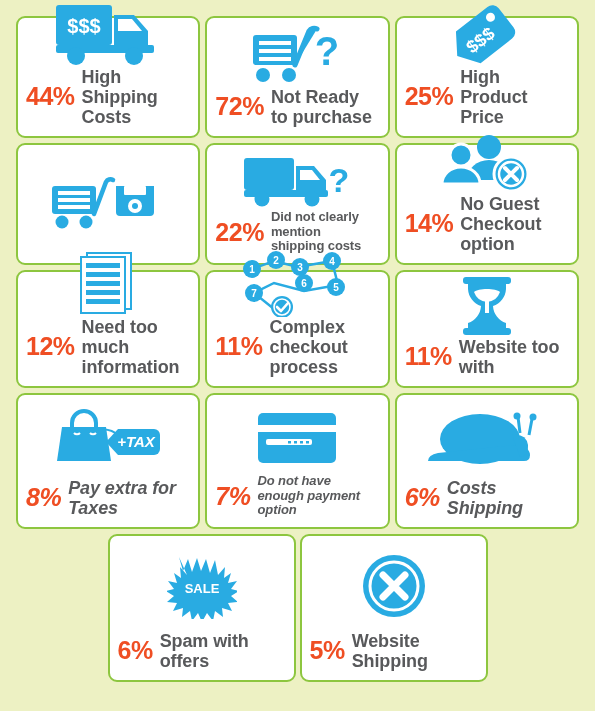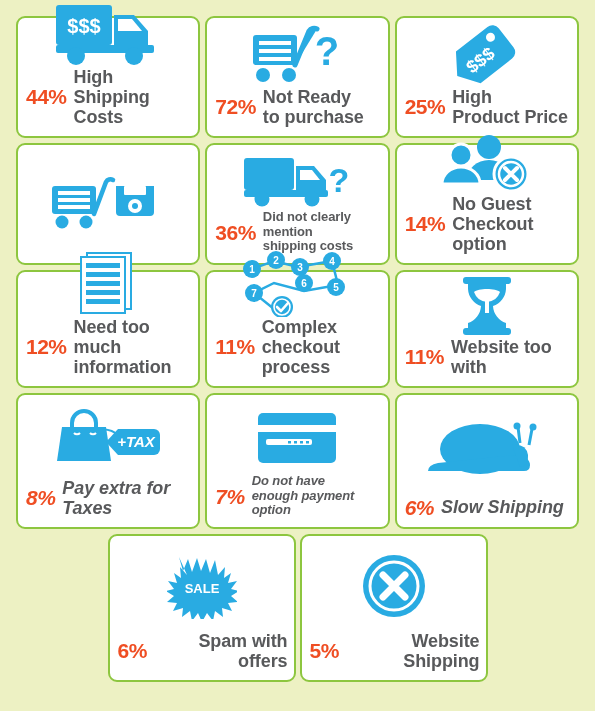--- a/index.html
+++ b/index.html
@@ -37,39 +37,39 @@
     box-sizing: border-box;
     display: flex;
     flex-direction: column;
     justify-content: flex-end;
     padding: 0 0 9px 0;
   }
   .row1 .card { width: 188px; height: 122px; }
   .row2 .card { width: 188px; height: 122px; }
   .row3 .card { width: 188px; height: 118px; }
   .row4 .card { width: 188px; height: 136px; font-style: italic; }
-  .row5 .card { width: 188px; height: 148px; text-align: right; }
+  .row5 .card { width: 188px; height: 148px; }
 
   .icon-area {
     flex: 1 1 auto;
     display: flex;
     align-items: center;
     justify-content: center;
     padding-top: 6px;
   }
   .label-row {
     display: flex;
     align-items: center;
     padding: 0 6px 0 8px;
     gap: 7px;
   }
   .pct {
     color: #ef4e23;
     font-weight: bold;
-    font-size: 21px;
+    font-size: 25px;
     line-height: 1;
     letter-spacing: -0.5px;
     white-space: nowrap;
     flex: 0 0 auto;
   }
   .desc {
     color: #58595b;
     font-weight: bold;
     font-size: 18px;
     line-height: 1.12;
@@ -167,21 +167,21 @@
           <rect class="blue" x="2" y="4" width="50" height="32" rx="3"></rect>
           <path class="blue" d="M54 12 h18 l12 14 v10 h-30 z"></path>
           <path class="white" d="M58 16 h12 l8 10 h-20 z"></path>
           <rect class="blue" x="2" y="36" width="84" height="7" rx="2"></rect>
           <circle class="blue" cx="20" cy="45" r="7.5"></circle>
           <circle class="blue" cx="70" cy="45" r="7.5"></circle>
           <text x="97" y="38" text-anchor="middle" font-family="Liberation Sans, sans-serif" font-size="34" font-weight="bold" fill="#29abe2">?</text>
         </svg>
       </div>
       <div class="label-row">
-        <span class="pct">36%</span>
+        <span class="pct">22%</span>
         <span class="desc small">Did not clearly<br>mention<br>shipping costs</span>
       </div>
     </div>
 
     <div class="card">
       <div class="icon-area">
         <svg width="100" height="62" viewBox="0 0 100 62">
           <circle class="blue" cx="52" cy="15" r="12"></circle>
           <path class="blue" d="M30 48 a22 20 0 0 1 44 0 z"></path>
           <circle class="blue" cx="24" cy="23" r="11" stroke="#ffffff" stroke-width="3"></circle>
@@ -322,21 +322,21 @@
           <path class="blue" d="M14 42 q-10 2 -10 8 h96 q6 0 6 -6 q0 -8 -14 -10 z"></path>
           <path class="blue" d="M88 24 q14 -2 16 10 q1 10 -8 12"></path>
           <path d="M96 22 l-2 -16" stroke="#29abe2" stroke-width="3" fill="none"></path>
           <path d="M105 24 l3 -16" stroke="#29abe2" stroke-width="3" fill="none"></path>
           <circle class="blue" cx="93" cy="5" r="3.5"></circle>
           <circle class="blue" cx="109" cy="6" r="3.5"></circle>
         </svg>
       </div>
       <div class="label-row">
         <span class="pct">6%</span>
-        <span class="desc">Slow Shipping</span>
+        <span class="desc">Costs Shipping</span>
       </div>
     </div>
   </div>
 
   <div class="row row5 centered">
 
     <div class="card">
       <div class="icon-area">
         <svg width="70" height="66" viewBox="0 0 70 66">
           <path class="blue" d="M12 4 l4 14 l5 -12 l4 13 l5 -14 l4 13 l5 -12 l4 14 l5 -13 l3 15

